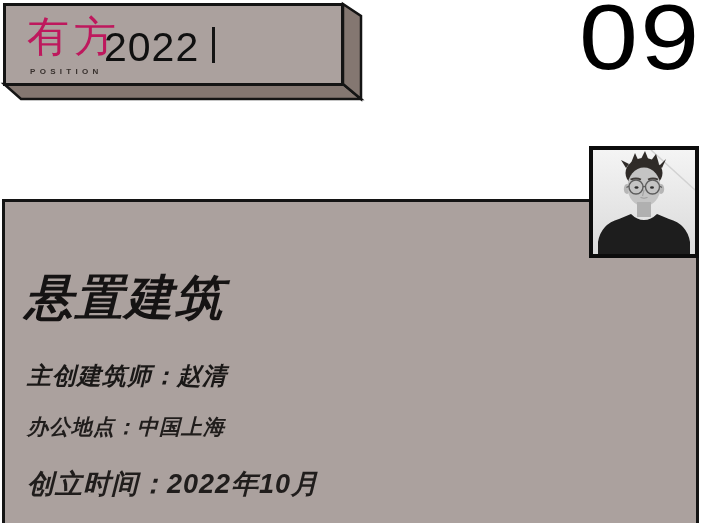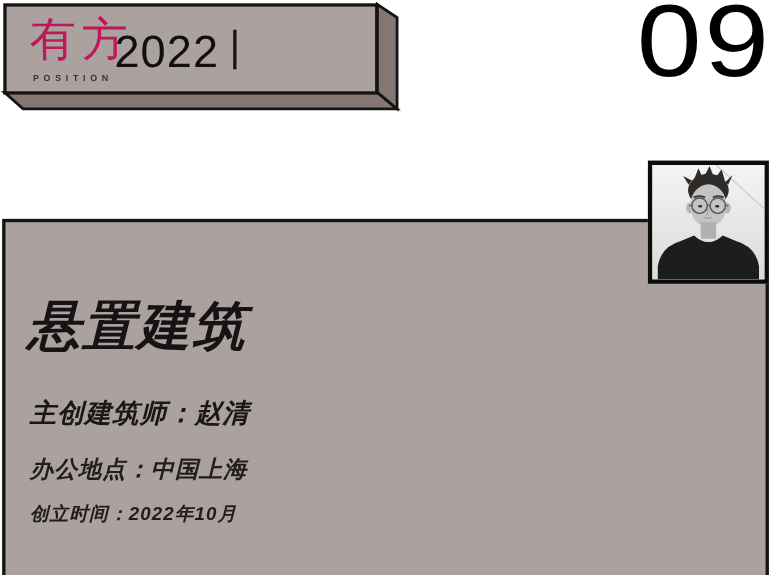--- a/index.html
+++ b/index.html
@@ -66,21 +66,21 @@
     z-index:1;
     font-style:italic;
   }
   .studio-name{
     position:absolute;left:20px;top:70px;
     font-size:48px;font-weight:700;color:#151313;letter-spacing:2px;line-height:1.1;
   }
   .info-row{position:absolute;left:22px;color:#201d1c;white-space:nowrap;}
   .info-row.architect{top:158px;font-size:24px;font-weight:700;letter-spacing:1px;color:#1a1817;}
   .info-row.location{top:211px;font-size:21px;font-weight:600;letter-spacing:1px;}
-  .info-row.founded{top:254px;font-size:17px;font-weight:600;letter-spacing:1px;}
+  .info-row.founded{top:264px;font-size:27px;font-weight:600;letter-spacing:1px;}
 </style>
 </head>
 <body>
 
 <div class="page">
 
   <div class="banner">
     <svg width="368" height="106" viewBox="0 0 368 106">
 
       <polygon points="4,84 343,84 361,99 21,99" fill="#847771" stroke="#141414" stroke-width="2.5" stroke-linejoin="miter"></polygon>

